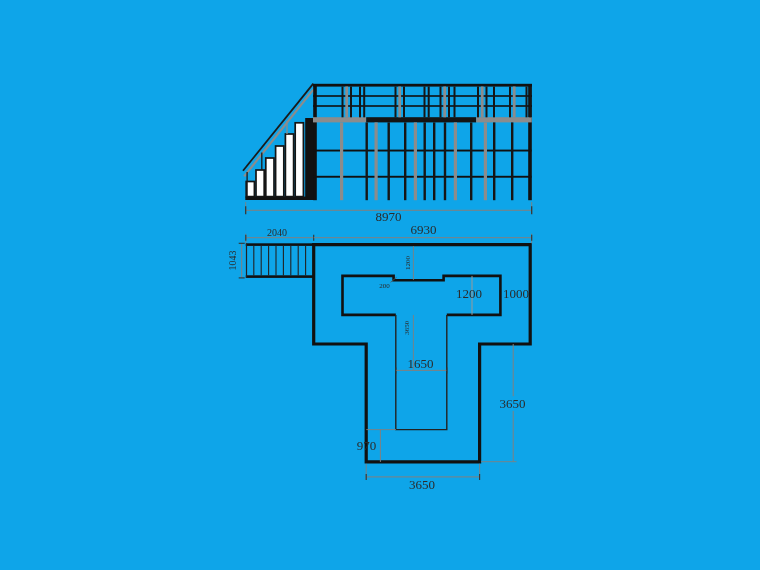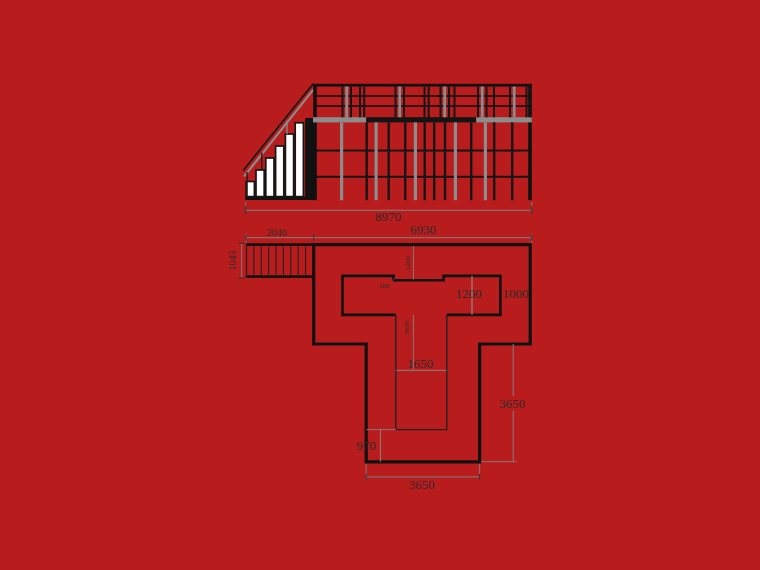--- a/index.html
+++ b/index.html
@@ -1,16 +1,16 @@
 <!DOCTYPE html>
 <html><head>
 <meta charset="utf-8">
 <style>
   html,body{margin:0;padding:0;background:#ffffff;}
-  .sheet{position:relative;width:760px;height:570px;background:#b91c1c;overflow:hidden;
+  .sheet{position:relative;width:760px;height:570px;background:#0ea5e9;overflow:hidden;
          font-family:"Liberation Serif", serif;}
   svg text{fill:#2b2b2b;font-family:"Liberation Serif", serif;}
   .dim-big{font-size:13px;}
   .dim-mid{font-size:10px;}
   .dim-small{font-size:7px;}
 </style>
 </head>
 <body>
 
 <div class="sheet">

